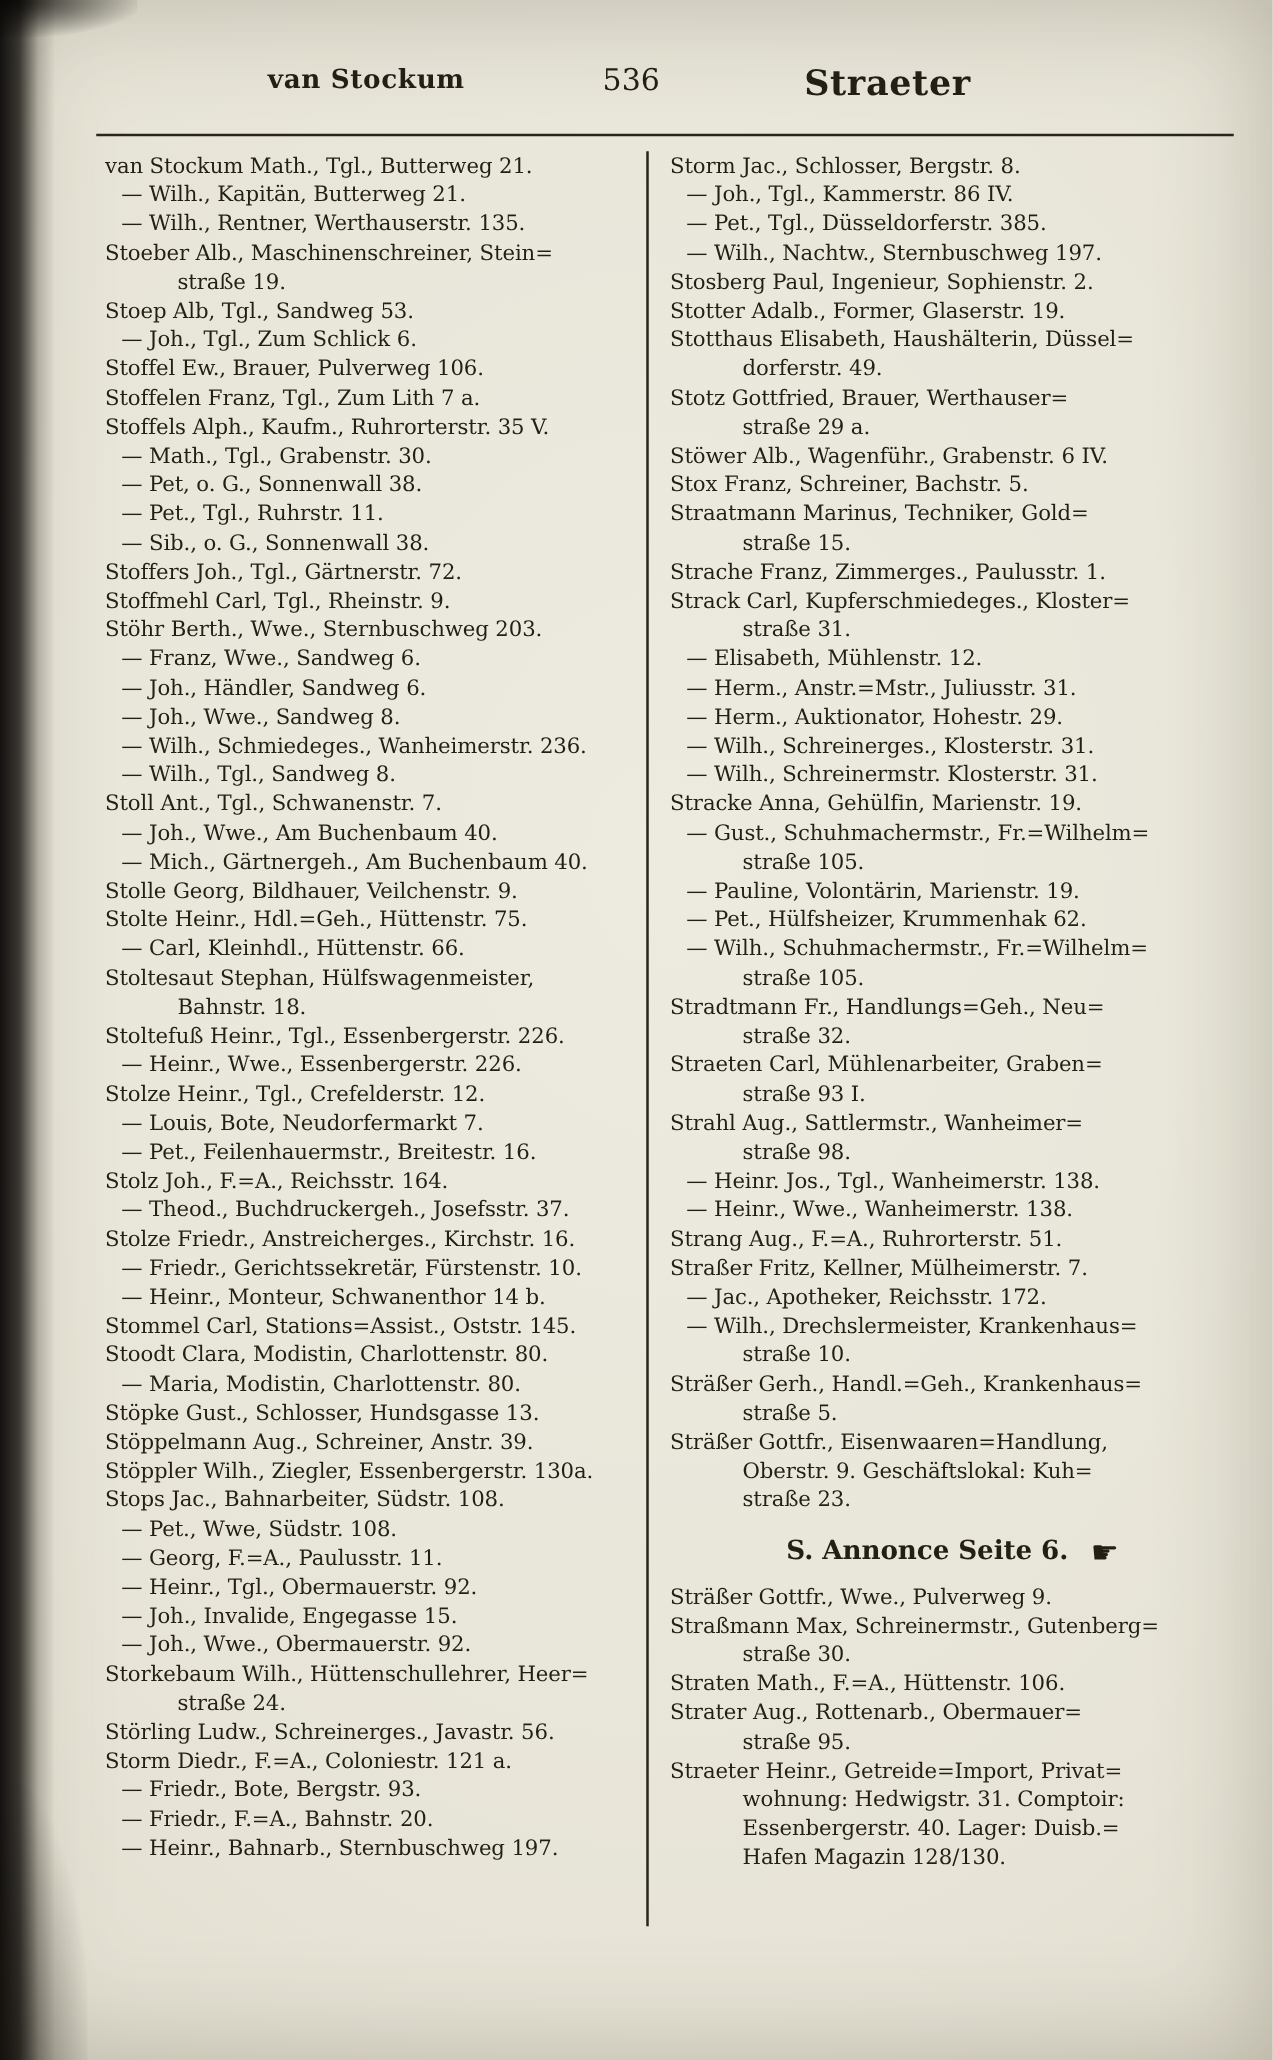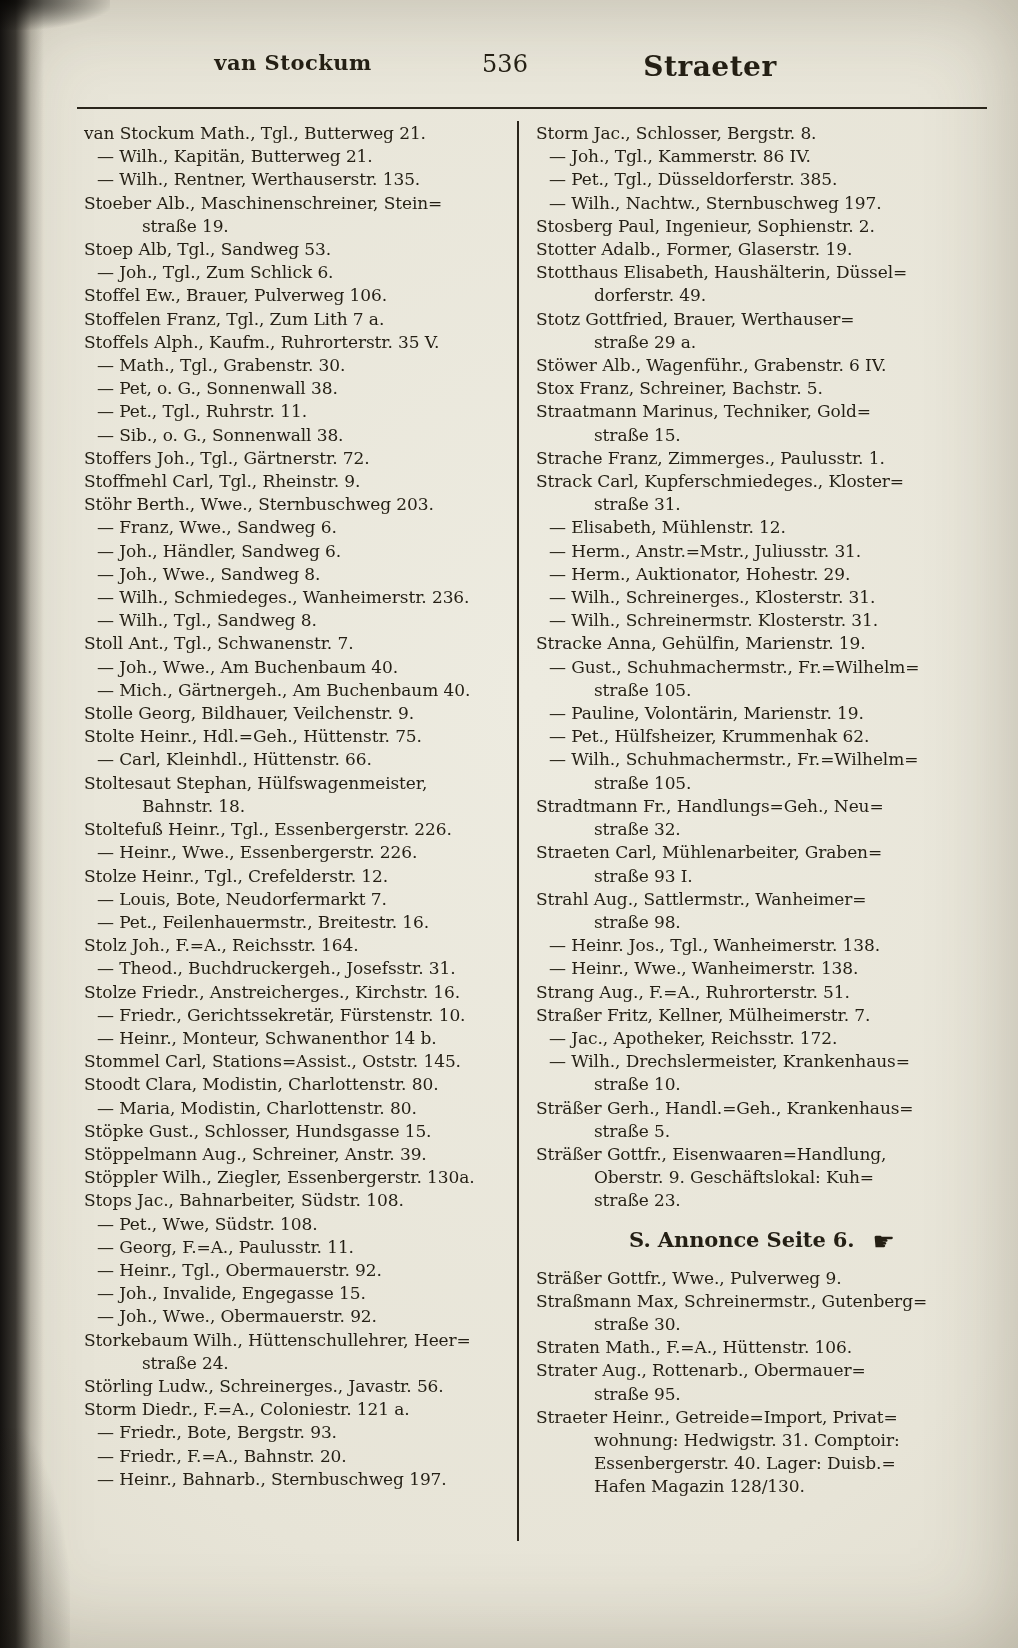--- a/index.html
+++ b/index.html
@@ -117,28 +117,28 @@
     <div class="line">Stolte Heinr., Hdl.=Geh., Hüttenstr. 75.</div>
     <div class="line dash">— Carl, Kleinhdl., Hüttenstr. 66.</div>
     <div class="line">Stoltesaut Stephan, Hülfswagenmeister,</div>
     <div class="line cont">Bahnstr. 18.</div>
     <div class="line">Stoltefuß Heinr., Tgl., Essenbergerstr. 226.</div>
     <div class="line dash">— Heinr., Wwe., Essenbergerstr. 226.</div>
     <div class="line">Stolze Heinr., Tgl., Crefelderstr. 12.</div>
     <div class="line dash">— Louis, Bote, Neudorfermarkt 7.</div>
     <div class="line dash">— Pet., Feilenhauermstr., Breitestr. 16.</div>
     <div class="line">Stolz Joh., F.=A., Reichsstr. 164.</div>
-    <div class="line dash">— Theod., Buchdruckergeh., Josefsstr. 31.</div>
+    <div class="line dash">— Theod., Buchdruckergeh., Josefsstr. 37.</div>
     <div class="line">Stolze Friedr., Anstreicherges., Kirchstr. 16.</div>
     <div class="line dash">— Friedr., Gerichtssekretär, Fürstenstr. 10.</div>
     <div class="line dash">— Heinr., Monteur, Schwanenthor 14 b.</div>
     <div class="line">Stommel Carl, Stations=Assist., Oststr. 145.</div>
     <div class="line">Stoodt Clara, Modistin, Charlottenstr. 80.</div>
     <div class="line dash">— Maria, Modistin, Charlottenstr. 80.</div>
-    <div class="line">Stöpke Gust., Schlosser, Hundsgasse 15.</div>
+    <div class="line">Stöpke Gust., Schlosser, Hundsgasse 13.</div>
     <div class="line">Stöppelmann Aug., Schreiner, Anstr. 39.</div>
     <div class="line">Stöppler Wilh., Ziegler, Essenbergerstr. 130a.</div>
     <div class="line">Stops Jac., Bahnarbeiter, Südstr. 108.</div>
     <div class="line dash">— Pet., Wwe, Südstr. 108.</div>
     <div class="line dash">— Georg, F.=A., Paulusstr. 11.</div>
     <div class="line dash">— Heinr., Tgl., Obermauerstr. 92.</div>
     <div class="line dash">— Joh., Invalide, Engegasse 15.</div>
     <div class="line dash">— Joh., Wwe., Obermauerstr. 92.</div>
     <div class="line">Storkebaum Wilh., Hüttenschullehrer, Heer=</div>
     <div class="line cont">straße 24.</div>

